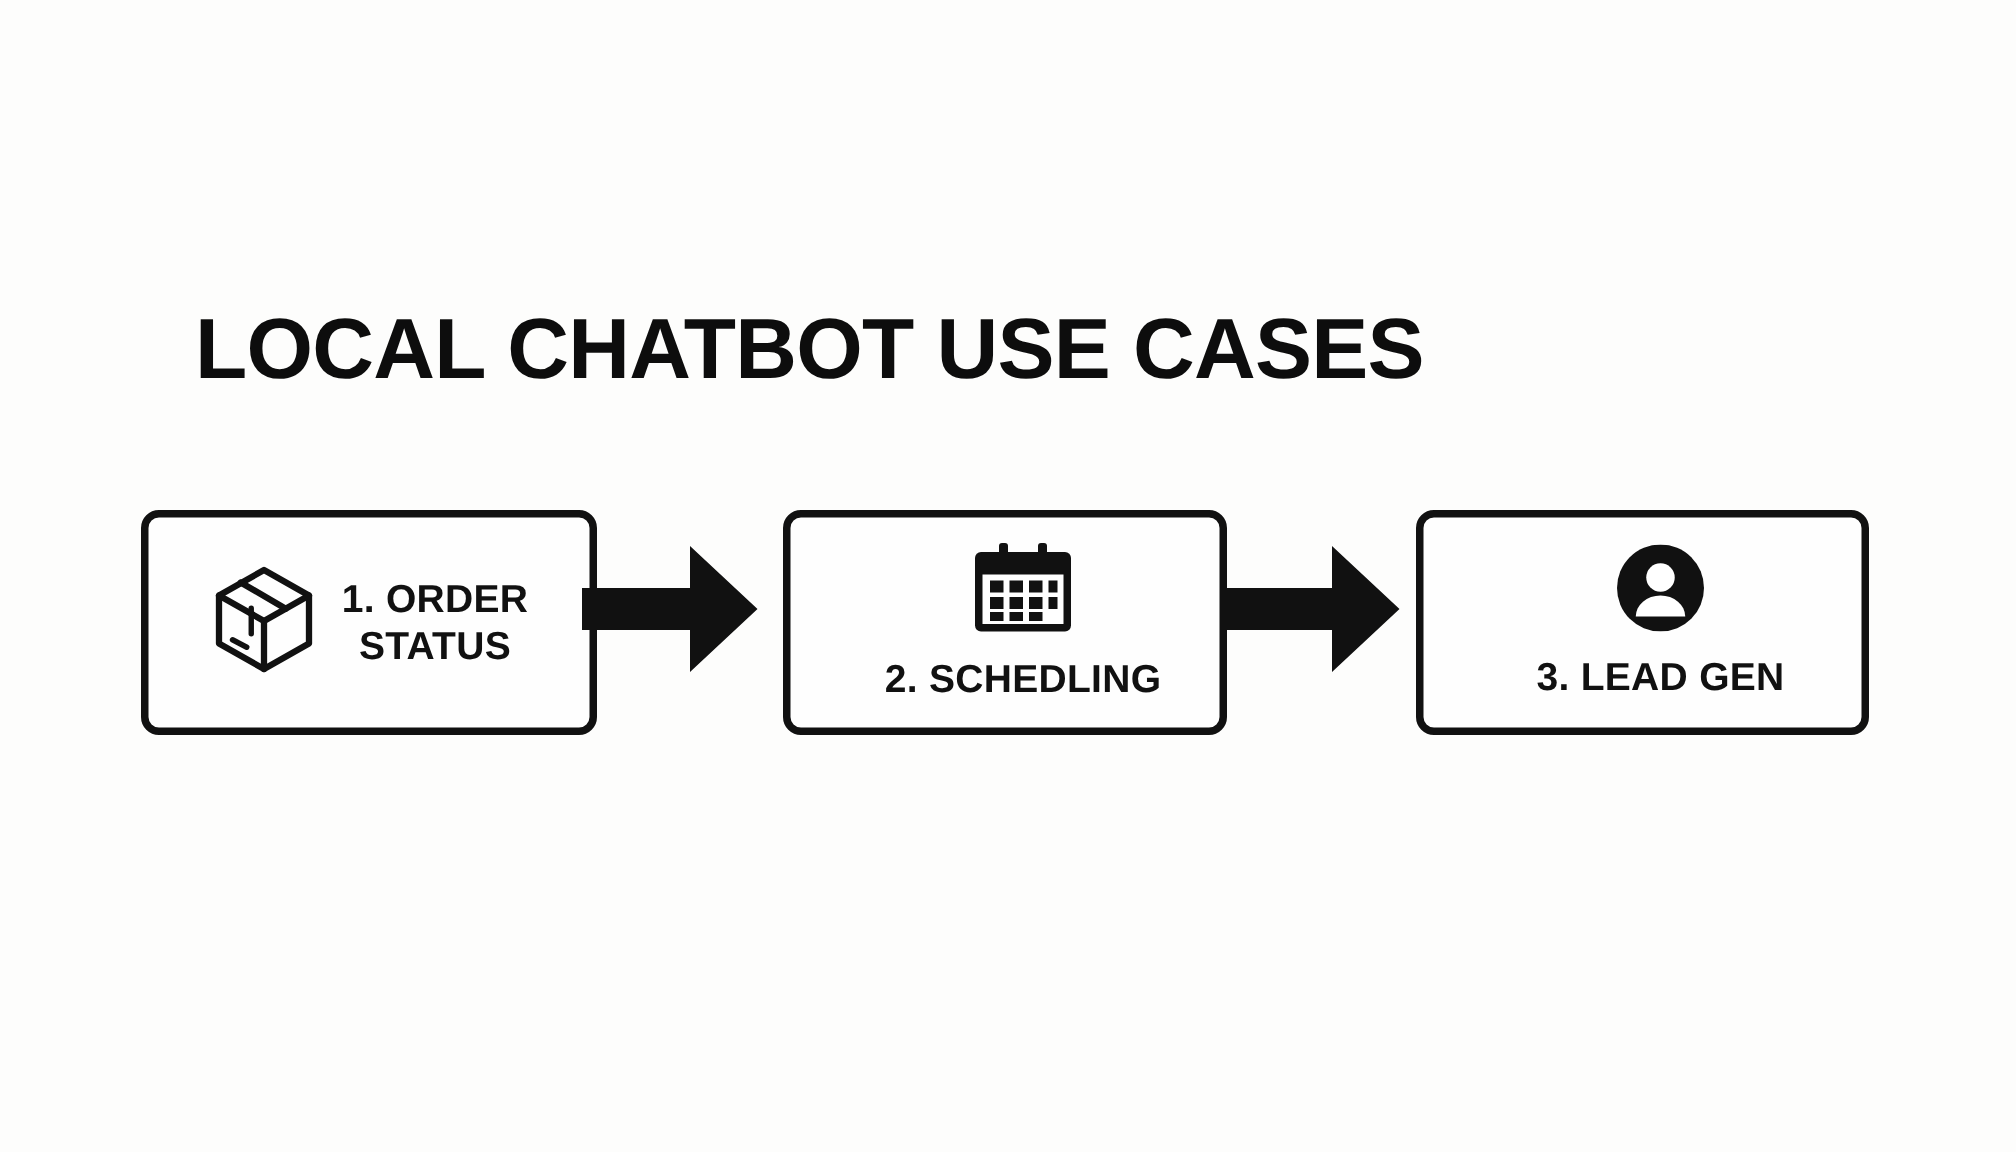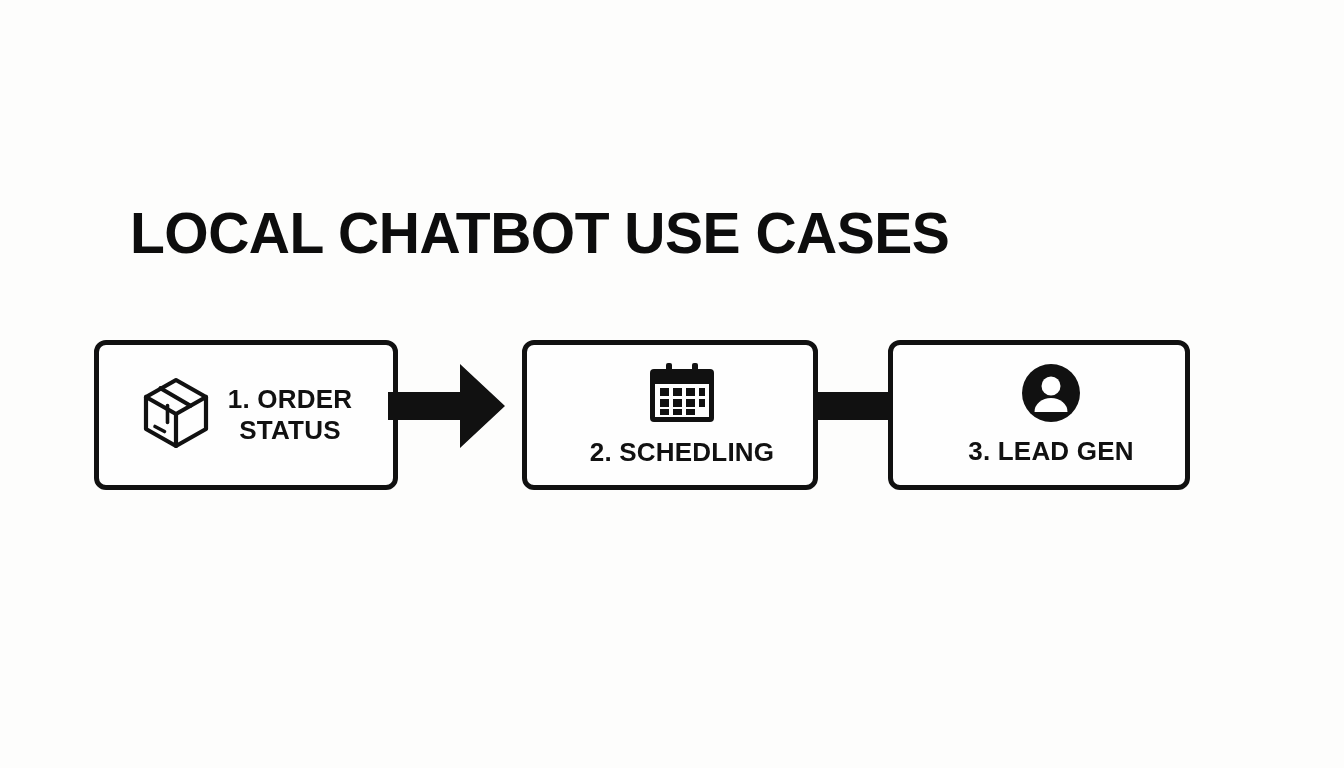--- a/index.html
+++ b/index.html
@@ -52,21 +52,21 @@
     border: 5px solid #111111;
     border-radius: 12px;
     background: #fefefe;
     display: flex;
     align-items: center;
     justify-content: center;
   }
 
   .step-1 { left: 94px;  width: 304px; }
   .step-2 { left: 522px; width: 296px; }
-  .step-3 { left: 888px; width: 302px; }
+  .step-3 { left: 944px; width: 302px; }
 
   
   .step-inner-row {
     display: flex;
     flex-direction: row;
     align-items: center;
     gap: 16px;
   }
   
   .step-inner-col {

